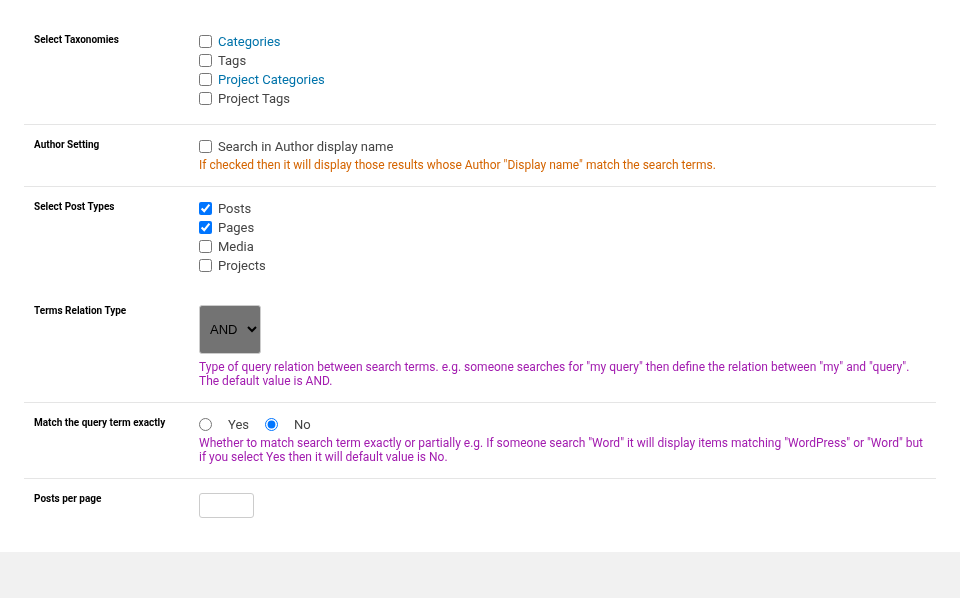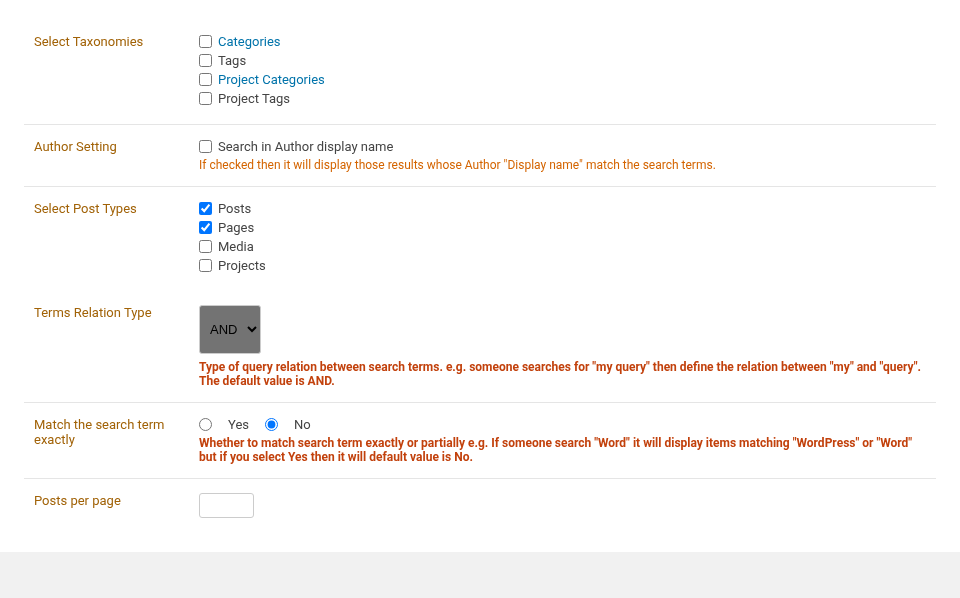--- a/index.html
+++ b/index.html
@@ -24,46 +24,45 @@
     }
     .settings-table tr:first-child {
       border-top: none;
     }
     .settings-table td {
       padding: 14px 10px;
       vertical-align: top;
     }
     .label-col {
       width: 165px;
-      font-weight: 400;
-      color: #a16207;
+      font-weight: 700;
+      color: #000000;
       padding-right: 20px;
-      font-size: 13px;
+      font-size: 10px;
     }
     .field-col {
       color: #444;
     }
     .field-col .desc {
       color: #d46400;
       font-size: 12px;
       margin-top: 4px;
       display: block;
     }
     .field-col .desc-blue {
       color: #0073aa;
       font-size: 12px;
       margin-top: 4px;
       display: block;
     }
     .field-col .desc-gray {
-      color: #c2410c;
+      color: #a21caf;
       font-size: 12px;
       margin-top: 4px;
       display: block;
-      font-weight: bold;
     }
     .checkbox-row {
       display: flex;
       align-items: center;
       gap: 6px;
       margin-bottom: 4px;
     }
     .checkbox-row input[type="checkbox"] {
       margin: 0;
       cursor: pointer;
@@ -203,21 +202,21 @@
         <select class="and-select">
           <option>AND</option>
           <option>OR</option>
         </select>
         <span class="desc-gray" style="margin-top:6px;">Type of query relation between search terms. e.g. someone searches for "my query" then define the relation between "my" and "query". The default value is AND.</span>
       </td>
     </tr>
 
     <tr>
       <td class="label-col">
-        <span>Match the search term exactly</span>
+        <span>Match the query term exactly</span>
       </td>
       <td class="field-col">
         <div class="radio-row">
           <label>
             <input type="radio" name="match_exact" value="Yes" style="">
             <span>Yes</span>
           </label>
           <label>
             <input type="radio" name="match_exact" value="No" checked="" style="">
             <span>No</span>

